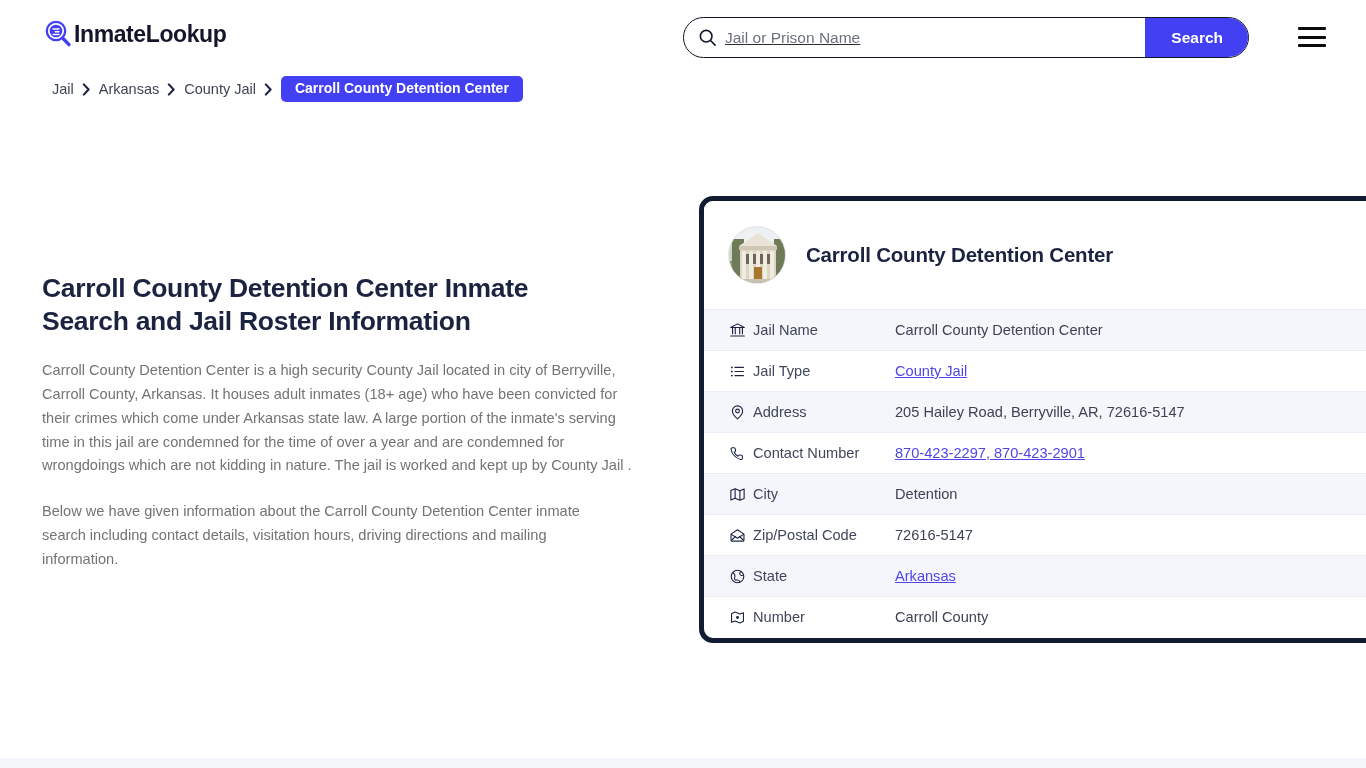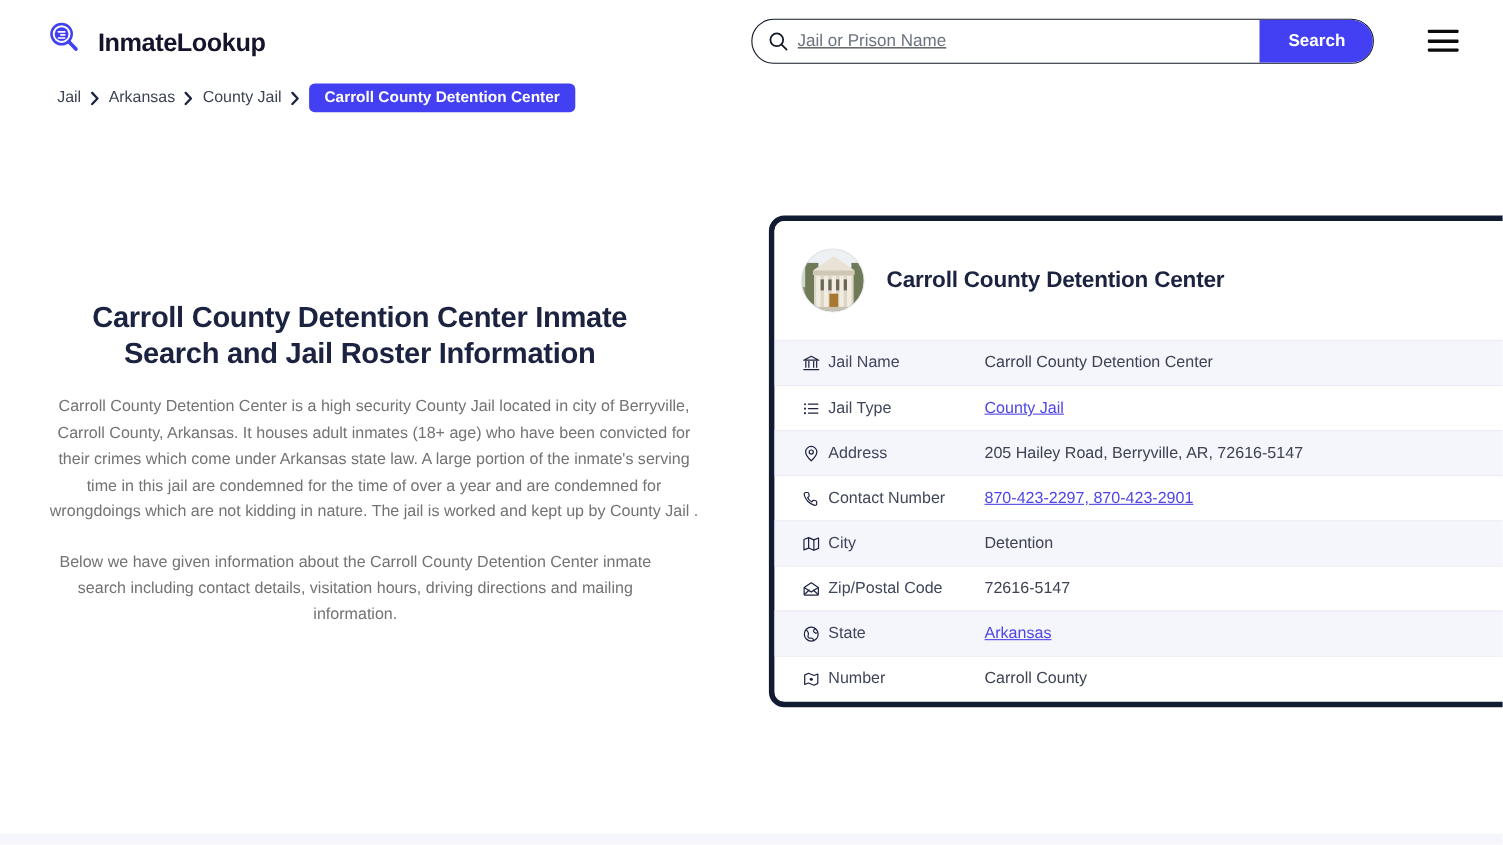--- a/index.html
+++ b/index.html
@@ -13,21 +13,21 @@
   }
   .page { position: relative; width: 1366px; height: 768px; background:#fff; }
 
   
   .header {
     position: absolute; top: 0; left: 0; width: 1366px; height: 74px;
     background: #ffffff;
   }
   .brand {
     position: absolute; left: 42px; top: 18px;
-    display: flex; align-items: flex-end; gap: 15px;
+    display: flex; align-items: center; gap: 0;
     text-decoration: none;
   }
   .brand-mark { width: 32px; height: 32px; display:block; }
   .brand-text {
     font-size: 23px; font-weight: 700; color: #14142b;
     letter-spacing: -0.4px; line-height: 1;
   }
 
   .searchwrap {
     position: absolute; left: 683px; top: 17px;
@@ -78,21 +78,21 @@
   .bc-link { color: #3c4352; text-decoration: none; white-space: nowrap; }
   .bc-sep { margin: 0 8px; display: inline-flex; align-items: center; }
   .bc-current {
     background: #4240f2; color: #fff;
     font-weight: 700; font-size: 14px;
     padding: 5px 14px 6px 14px; border-radius: 5px;
     white-space: nowrap; line-height: 1.1;
   }
 
   
-  .left-col { position: absolute; left: 42px; top: 272px; width: 600px; text-align: center; }
+  .left-col { position: absolute; left: 42px; top: 272px; width: 600px; }
   .page-title {
     margin: 0 0 22px 0;
     font-size: 26.5px; font-weight: 700; color: #1c2340;
     line-height: 1.23; letter-spacing: -0.3px;
     max-width: 570px;
   }
   .body-para {
     margin: 0 0 22px 0;
     font-size: 14.6px; color: #737373; line-height: 1.63;
     max-width: 596px;

